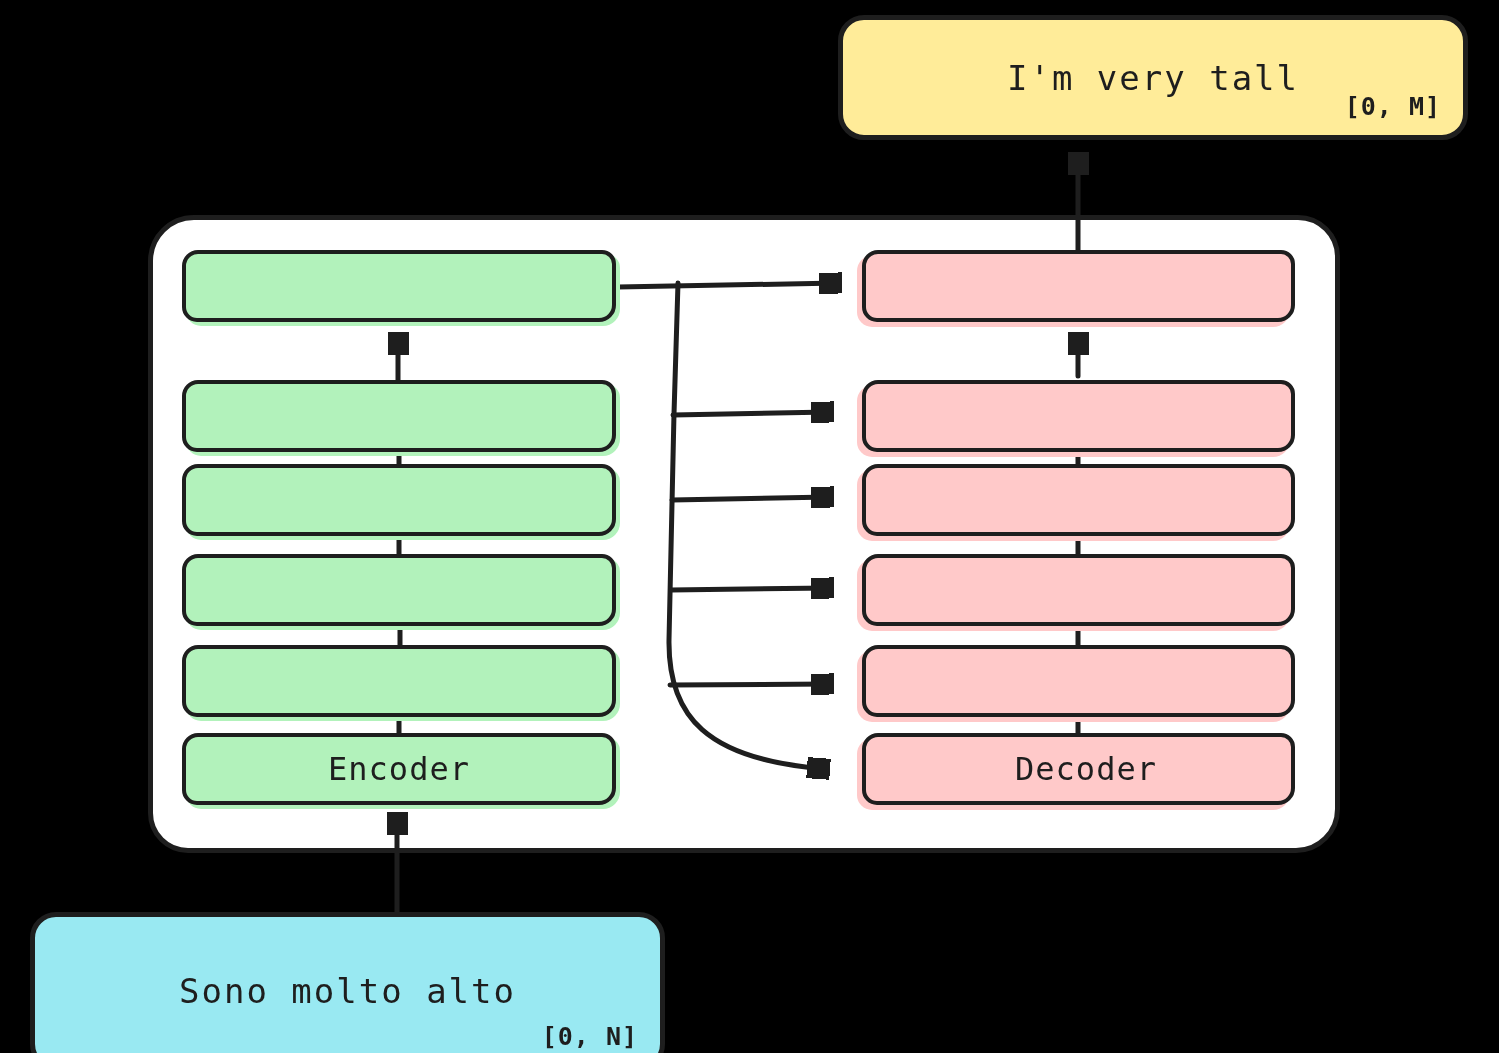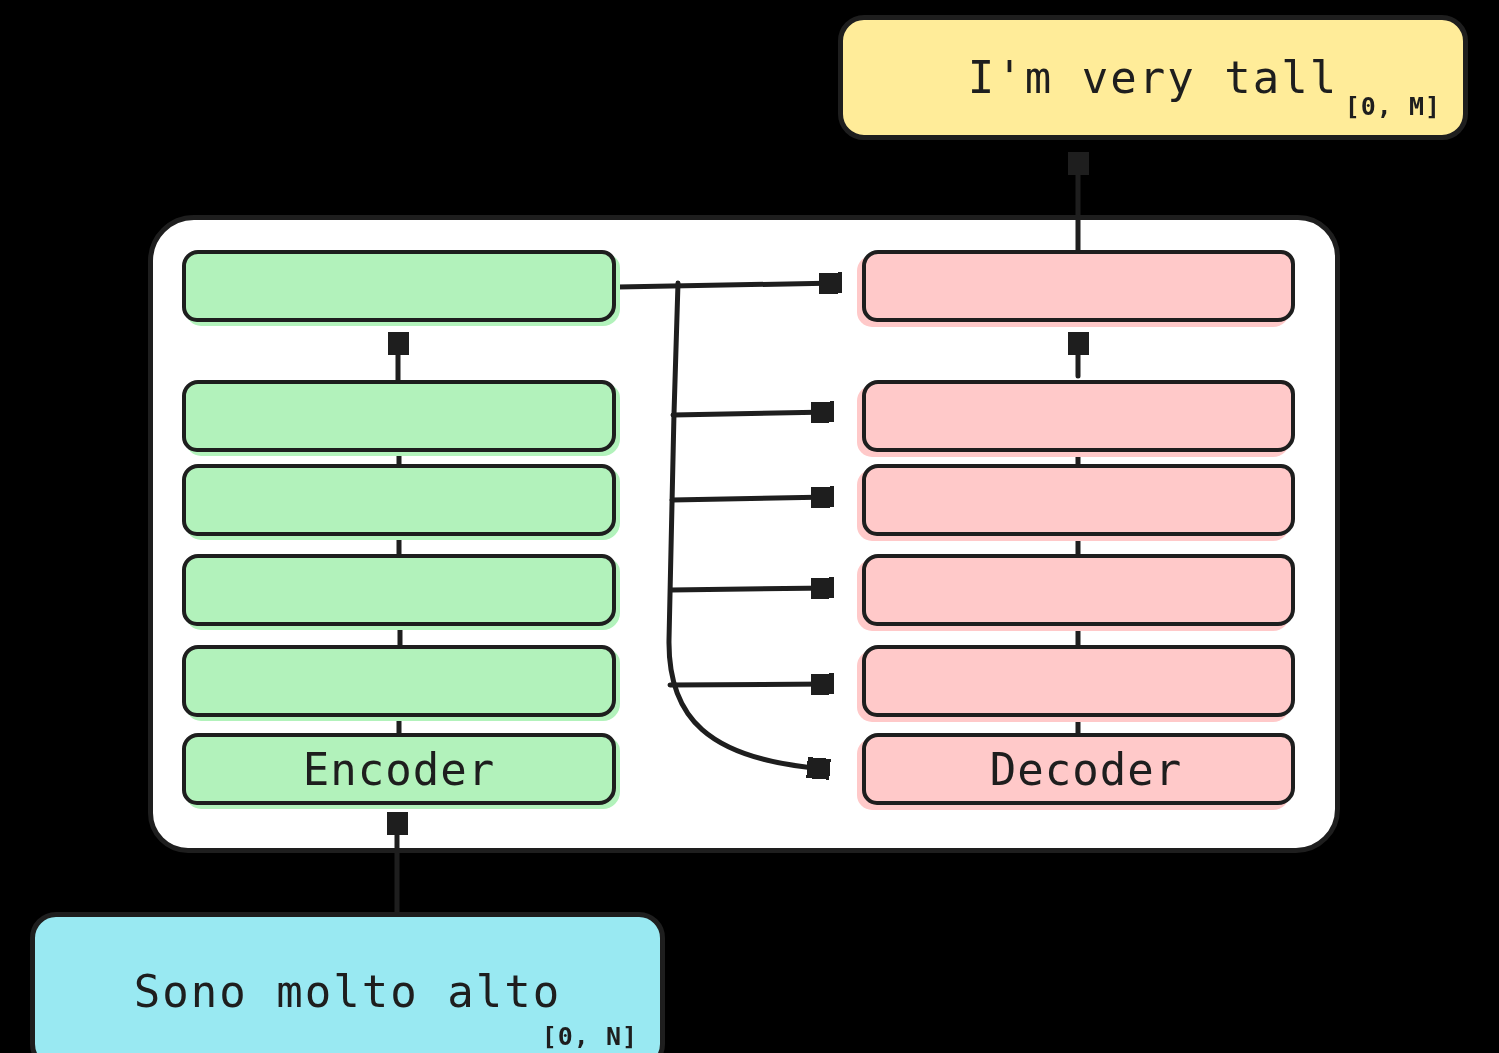--- a/index.html
+++ b/index.html
@@ -24,29 +24,29 @@
   .stack{position:absolute;top:250px;height:554px;}
   .stack .layer{
     position:absolute;left:0;right:0;height:72px;
     border:4px solid var(--stroke,#1e1e1e);
     border-radius:16px 14px 17px 15px;
     box-sizing:border-box;
     display:flex;align-items:center;justify-content:center;
   }
   #encoder-stack .layer{background:var(--encoder-fill,#b2f2bb);box-shadow:4px 4px 0 var(--encoder-fill,#b2f2bb);}
   #decoder-stack .layer{background:var(--decoder-fill,#ffc9c9);box-shadow:-5px 5px 0 var(--decoder-fill,#ffc9c9);padding-left:15px;}
-  .layer-label{font-size:44px;letter-spacing:1px;}
+  .layer-label{font-size:32px;letter-spacing:1px;}
   .bubble{
     position:absolute;
     border:5px solid var(--stroke,#1e1e1e);
     border-radius:26px;
     box-sizing:border-box;
     display:flex;align-items:center;justify-content:center;
   }
-  .bubble .main-text{font-size:44px;letter-spacing:2px;text-align:right;}
+  .bubble .main-text{font-size:34px;letter-spacing:2px;text-align:right;}
   .bubble .range{
     position:absolute;right:22px;bottom:14px;
     font-size:25px;letter-spacing:1px;font-weight:bold;
   }
   .bubble.output{left:838px;top:15px;width:630px;height:125px;background:var(--output-fill,#ffec99);}
   .bubble.input{left:30px;top:912px;width:635px;height:158px;background:var(--input-fill,#99e9f2);}
 </style>
 </head>
 <body>
 

